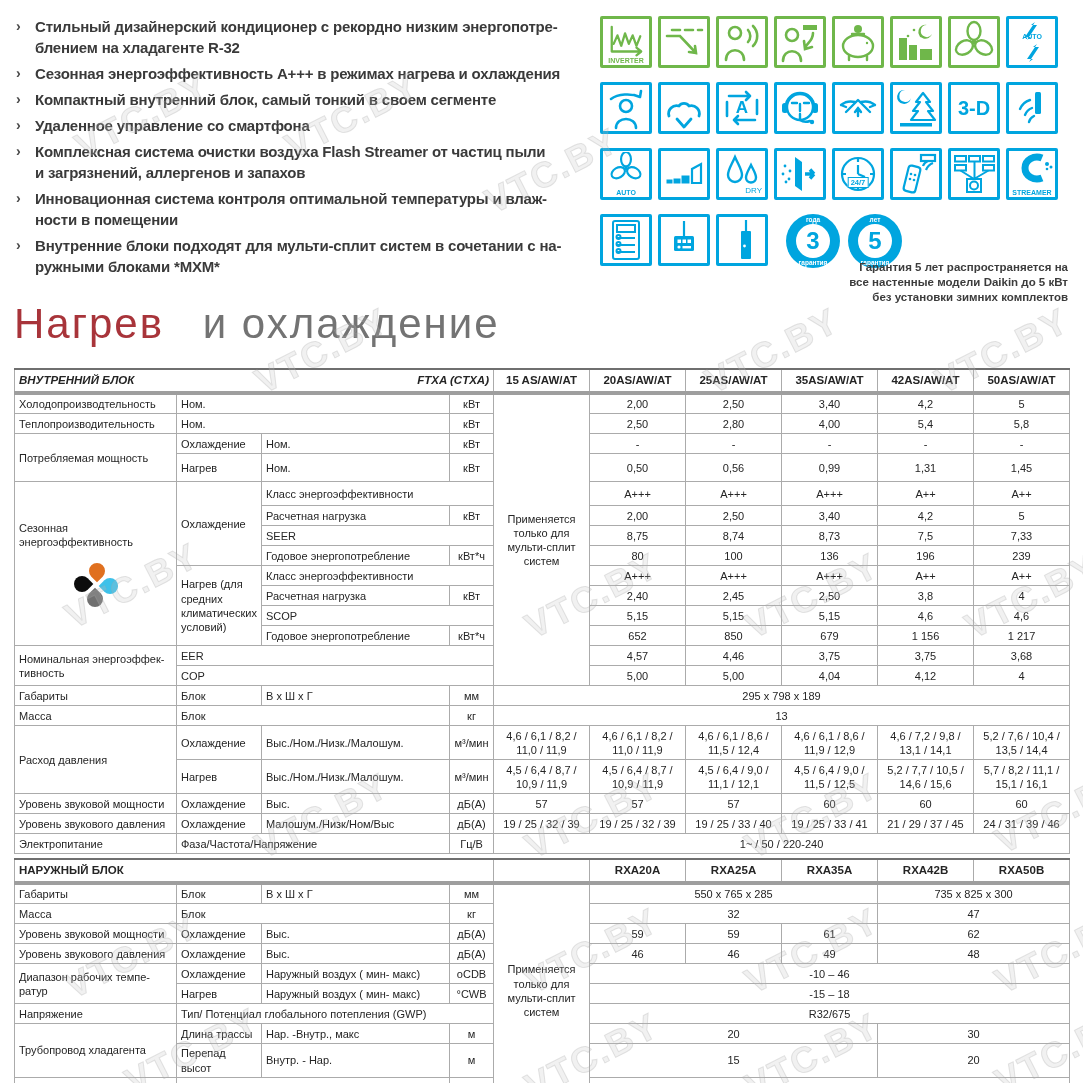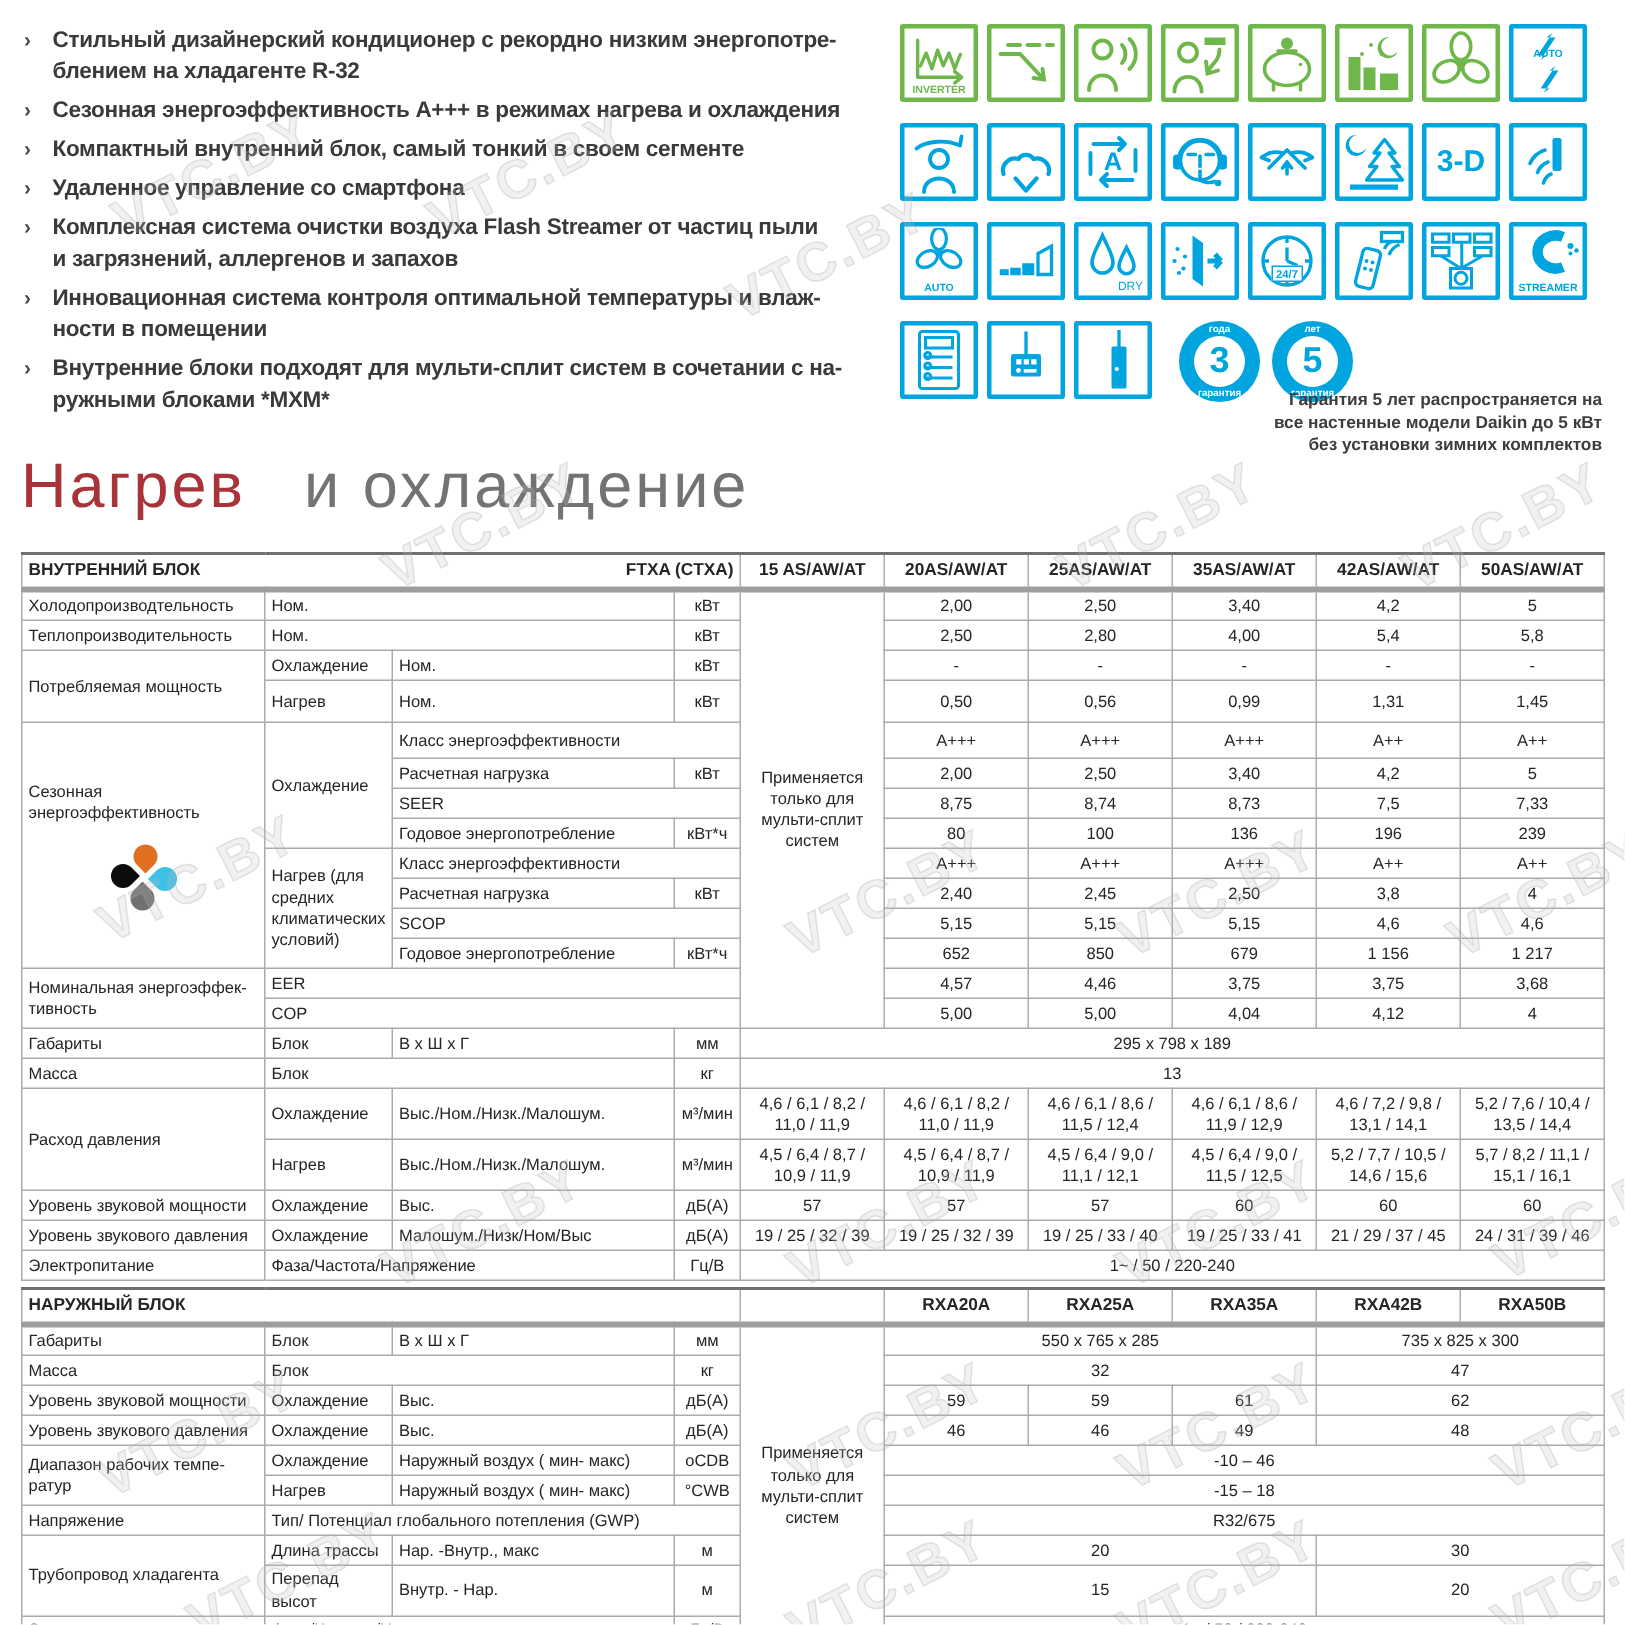--- a/index.html
+++ b/index.html
@@ -48,21 +48,21 @@
   table.spec{position:absolute;left:14px;border-collapse:collapse;table-layout:fixed;
              width:1055px;font-size:11px;color:#252525;background:#fff;z-index:1;}
   table.indoor{top:368px;}
   table.outdoor{top:858px;}
   .spec td{border:1px solid #ababab;padding:2px 4px;vertical-align:middle;line-height:1.3;
            overflow:hidden;}
   .spec tr{height:20px;}
   .spec tr.hd{height:24px;}
   .spec tr.hd td{border-top:2px solid #6f6f6f;border-bottom:4px solid #9e9e9e;
                  font-weight:bold;font-size:11.5px;}
-  .hd-flex{display:flex;justify-content:space-between;align-items:center;}
+  .hd-flex{display:flex;justify-content:space-between;align-items:center;font-style:italic;}
   .c{text-align:center;}
   .v{text-align:center;}
   .u{text-align:center;}
   .pre{white-space:pre-line;}
   .multi{text-align:center;white-space:pre-line;vertical-align:middle;line-height:1.9;}
   .seas{vertical-align:top;}
   
   .flower{position:relative;width:44px;height:44px;margin:14px auto 0;}
   .petal{position:absolute;width:16px;height:16px;border-radius:50% 50% 50% 0;}
   .p-top{left:15px;top:0;background:#E0701F;transform:rotate(-45deg);}

